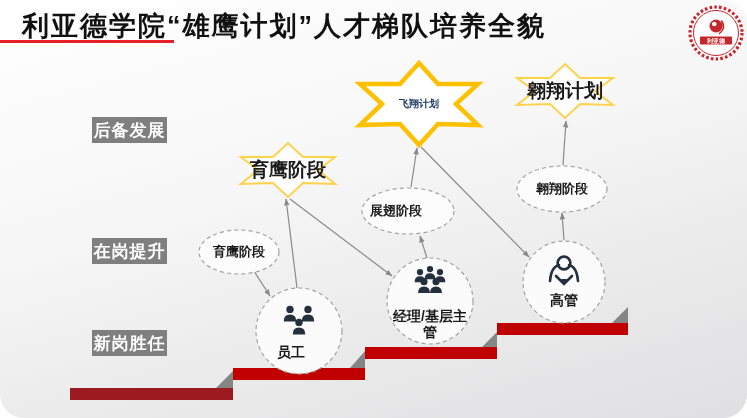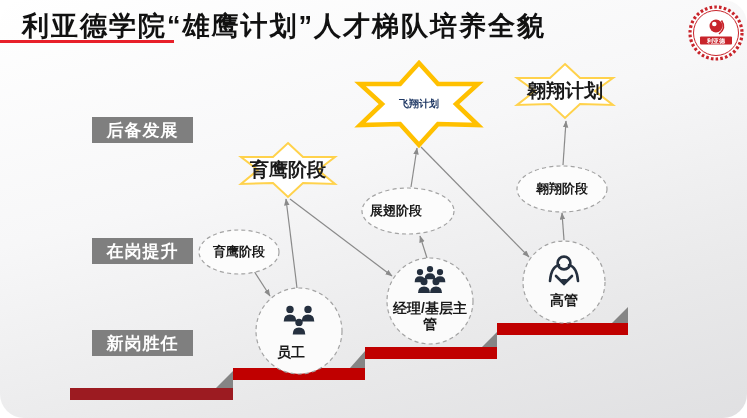--- a/index.html
+++ b/index.html
@@ -11,21 +11,21 @@
   }
   .abs{position:absolute;}
   #title{
     left:22px;top:8px;width:660px;
     font-size:27px;font-weight:bold;color:#111;letter-spacing:2px;white-space:nowrap;
   }
   #title-underline{
     left:0;top:40px;width:174px;height:3px;background:#e8202a;
   }
   .stage-box{
-    left:92px;width:101px;height:26px;background:#7f7f7f;
+    left:92px;width:75px;height:26px;background:#7f7f7f;
     color:#fff;font-size:17px;font-weight:bold;letter-spacing:1px;
     display:flex;align-items:center;justify-content:center;
   }
   #stage-0{top:117px;}
   #stage-1{top:238px;}
   #stage-2{top:330px;}
   .shape-label{
     font-weight:bold;color:#1a1a1a;text-align:center;
     transform:translate(-50%,-50%);line-height:1.15;
   }
@@ -131,16 +131,16 @@
 
   <div class="abs shape-label plan-label" style="left:288px;top:170px;" id="plan-0-label">育鹰阶段</div>
   <div class="abs shape-label plan-label" style="left:419px;top:104px;" id="plan-1-label">飞翔计划</div>
   <div class="abs shape-label plan-label" style="left:565px;top:91px;" id="plan-2-label">翱翔计划</div>
 
   <div class="abs shape-label phase-label" style="left:239px;top:252px;">育鹰阶段</div>
   <div class="abs shape-label phase-label" style="left:396px;top:211px;">展翅阶段</div>
   <div class="abs shape-label phase-label" style="left:562px;top:189px;">翱翔阶段</div>
 
   <div class="abs shape-label role-label" style="left:291px;top:352px;">员工</div>
-  <div class="abs shape-label role-label" style="left:430px;top:316px;" id="role-1-label">经理/基层主管</div>
+  <div class="abs shape-label role-label" style="left:430px;top:324px;" id="role-1-label">经理/基层主管</div>
   <div class="abs shape-label role-label" style="left:564px;top:300px;">高管</div>
 
 </div>
 
 </body></html>

